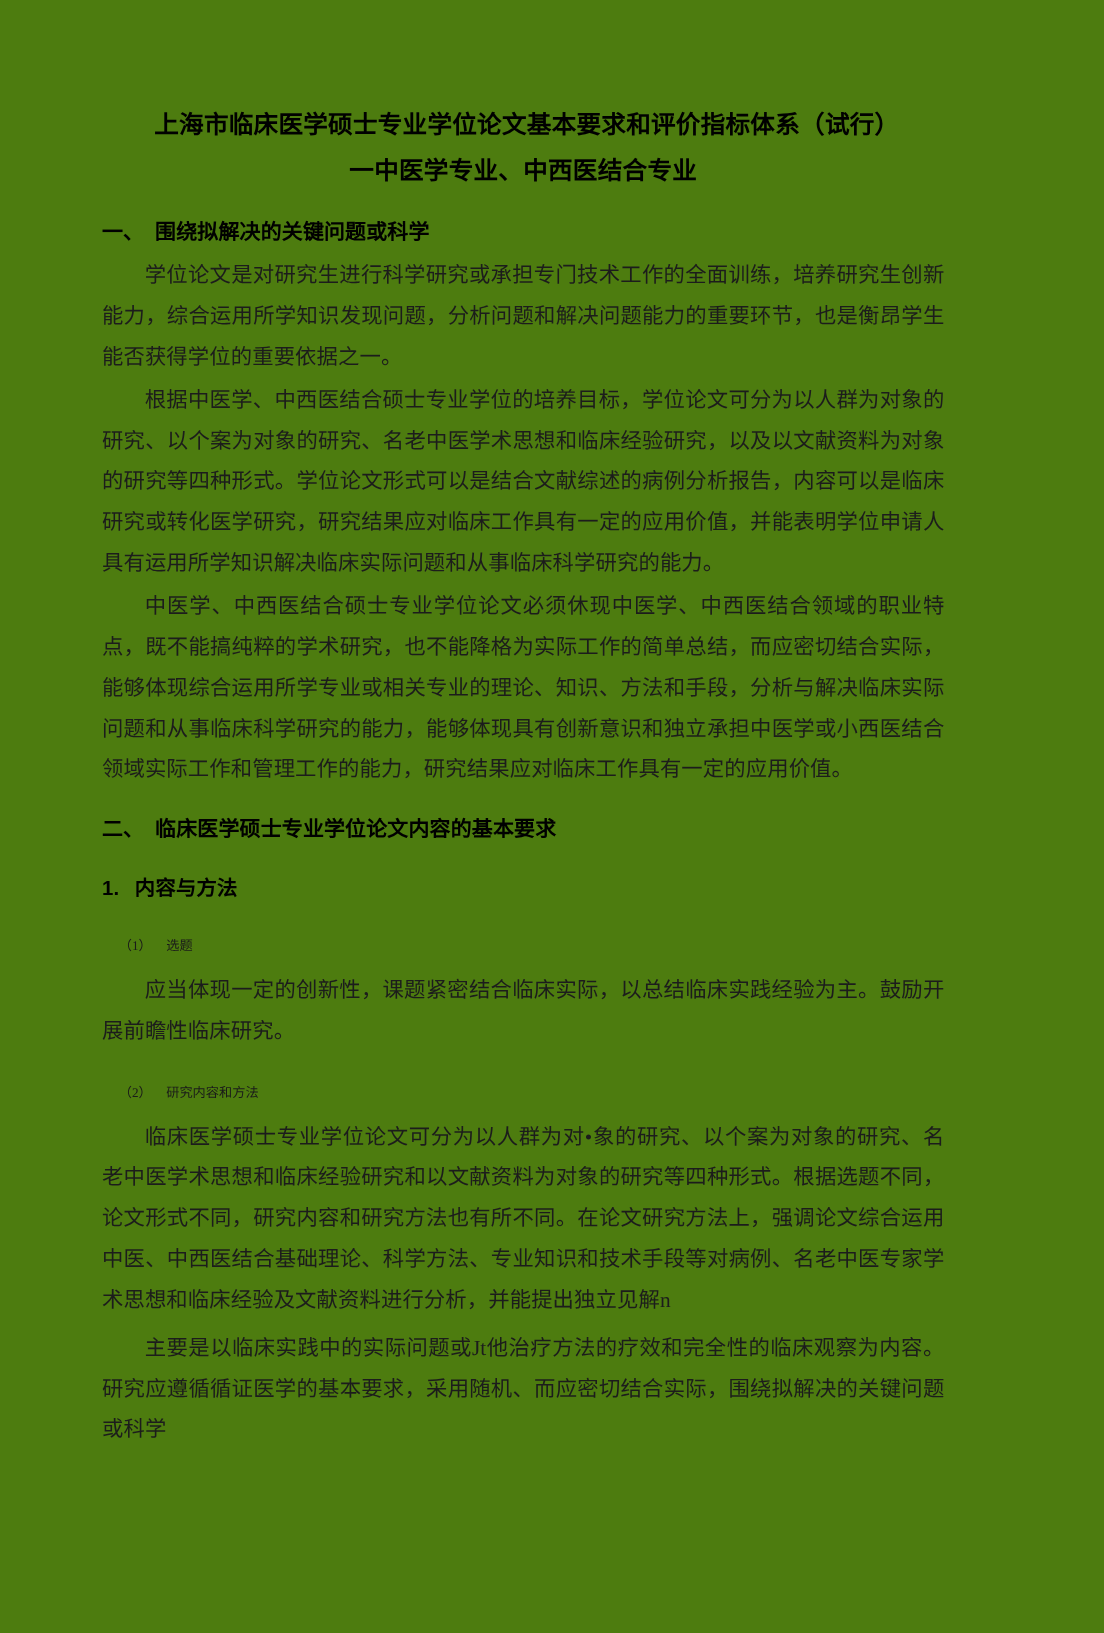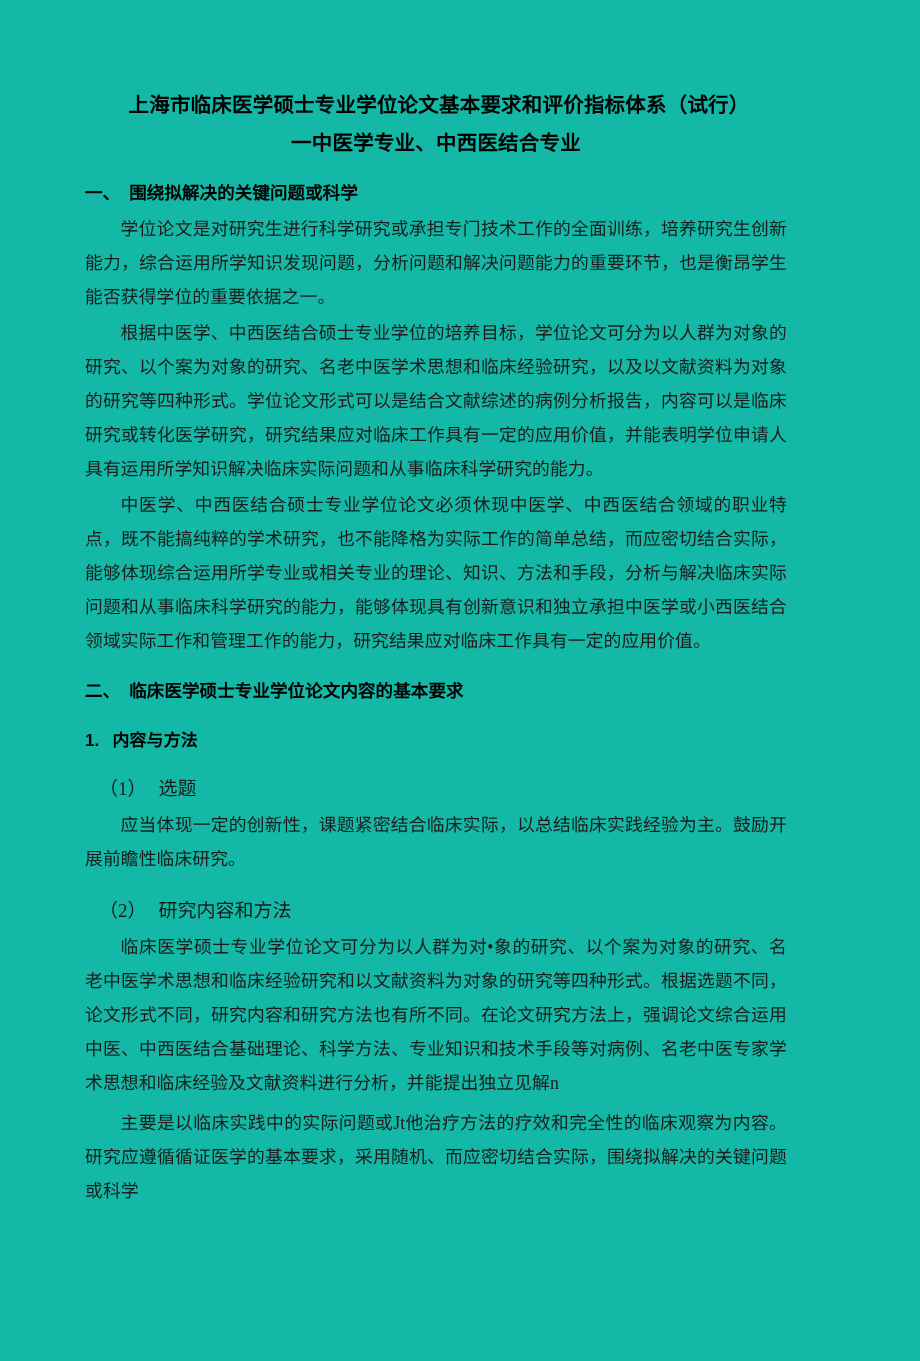--- a/index.html
+++ b/index.html
@@ -14,21 +14,21 @@
     overflow: hidden;
     font-family: "Liberation Serif", "DejaVu Serif", serif;
     color: #1a1a1a;
     -webkit-font-smoothing: antialiased;
   }
 
   .page {
     position: relative;
     width: 920px;
     height: 1361px;
-    background: #14b8a6;
+    background: #4d7c0f;
     box-sizing: border-box;
     padding: 0;
   }
 
   .content {
     position: absolute;
     left: 85px;
     top: 0;
     width: 702px;
   }
@@ -71,21 +71,21 @@
     font-weight: bold;
     font-size: 17px;
     line-height: 26px;
     color: #000;
     margin-top: 24px;
     letter-spacing: 0.1px;
   }
   .h-level2 .num { margin-right: 13px; }
 
   .h-level3 {
-    font-size: 19px;
+    font-size: 11px;
     line-height: 26px;
     margin-top: 22px;
     padding-left: 14px;
     color: #1a1a1a;
   }
   .h-level3 .num { margin-right: 12px; }
 
   .h-level4 {
     font-size: 17.5px;
     line-height: 26px;

